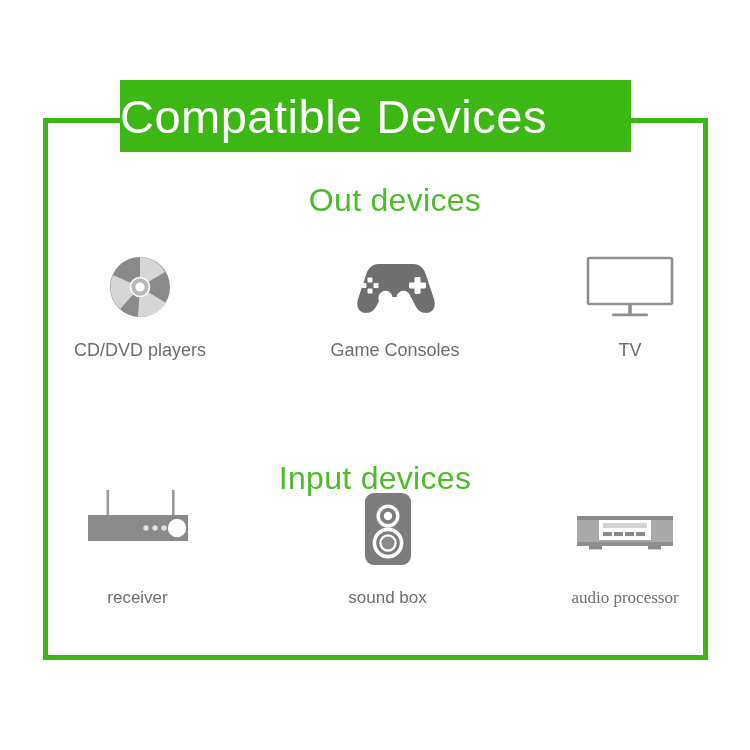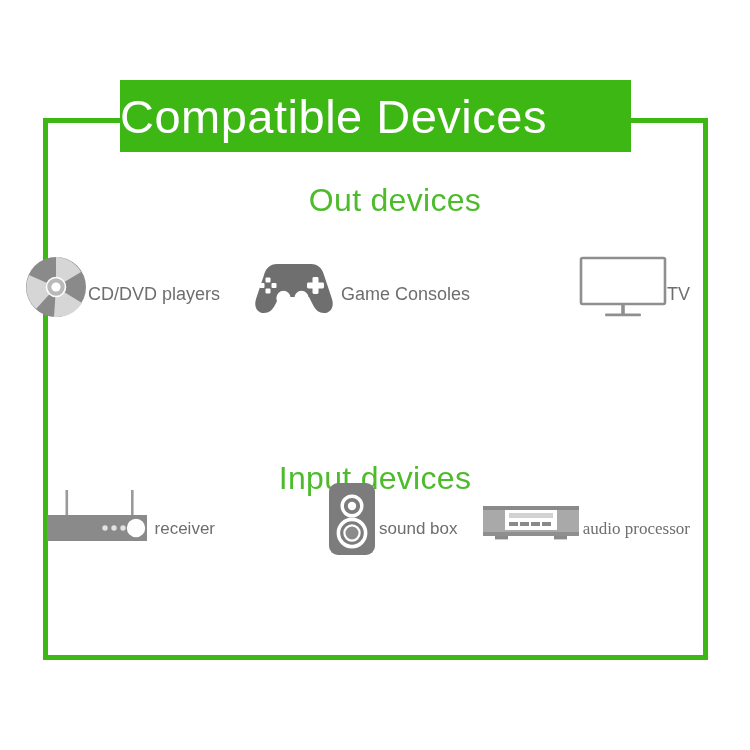--- a/index.html
+++ b/index.html
@@ -78,21 +78,21 @@
     width: 630px;
     display: flex;
     align-items: flex-end;
     justify-content: space-between;
   }
   #row-out { top: 248px; }
   #row-in  { top: 480px; }
 
   .device {
     display: flex;
-    flex-direction: row;
+    flex-direction: column;
     align-items: center;
     justify-content: flex-end;
   }
   .icon-wrap {
     height: 78px;
     display: flex;
     align-items: center;
     justify-content: center;
   }
   .device-label {
@@ -107,21 +107,21 @@
     font-size: 17px;
     margin-top: 20px;
   }
 
   
   #row-out .device:nth-child(1) { width: 160px; }
   #row-out .device:nth-child(2) { width: 150px; }
   #row-out .device:nth-child(3) { width: 120px; }
   #row-out .device:nth-child(4) { width: 165px; }
 
-  #row-in .device:nth-child(1) { width: 155px; }
+  #row-in .device:nth-child(1) { width: 155px; gap: 10px; }
   #row-in .device:nth-child(2) { width: 140px; }
   #row-in .device:nth-child(3) { width: 130px; font-family: Liberation Serif, serif; }
   #row-in .device:nth-child(4) { width: 170px; justify-content: flex-end; }
 
   svg { display: block; }
 </style>
 </head>
 <body>
 
 <div class="page">

